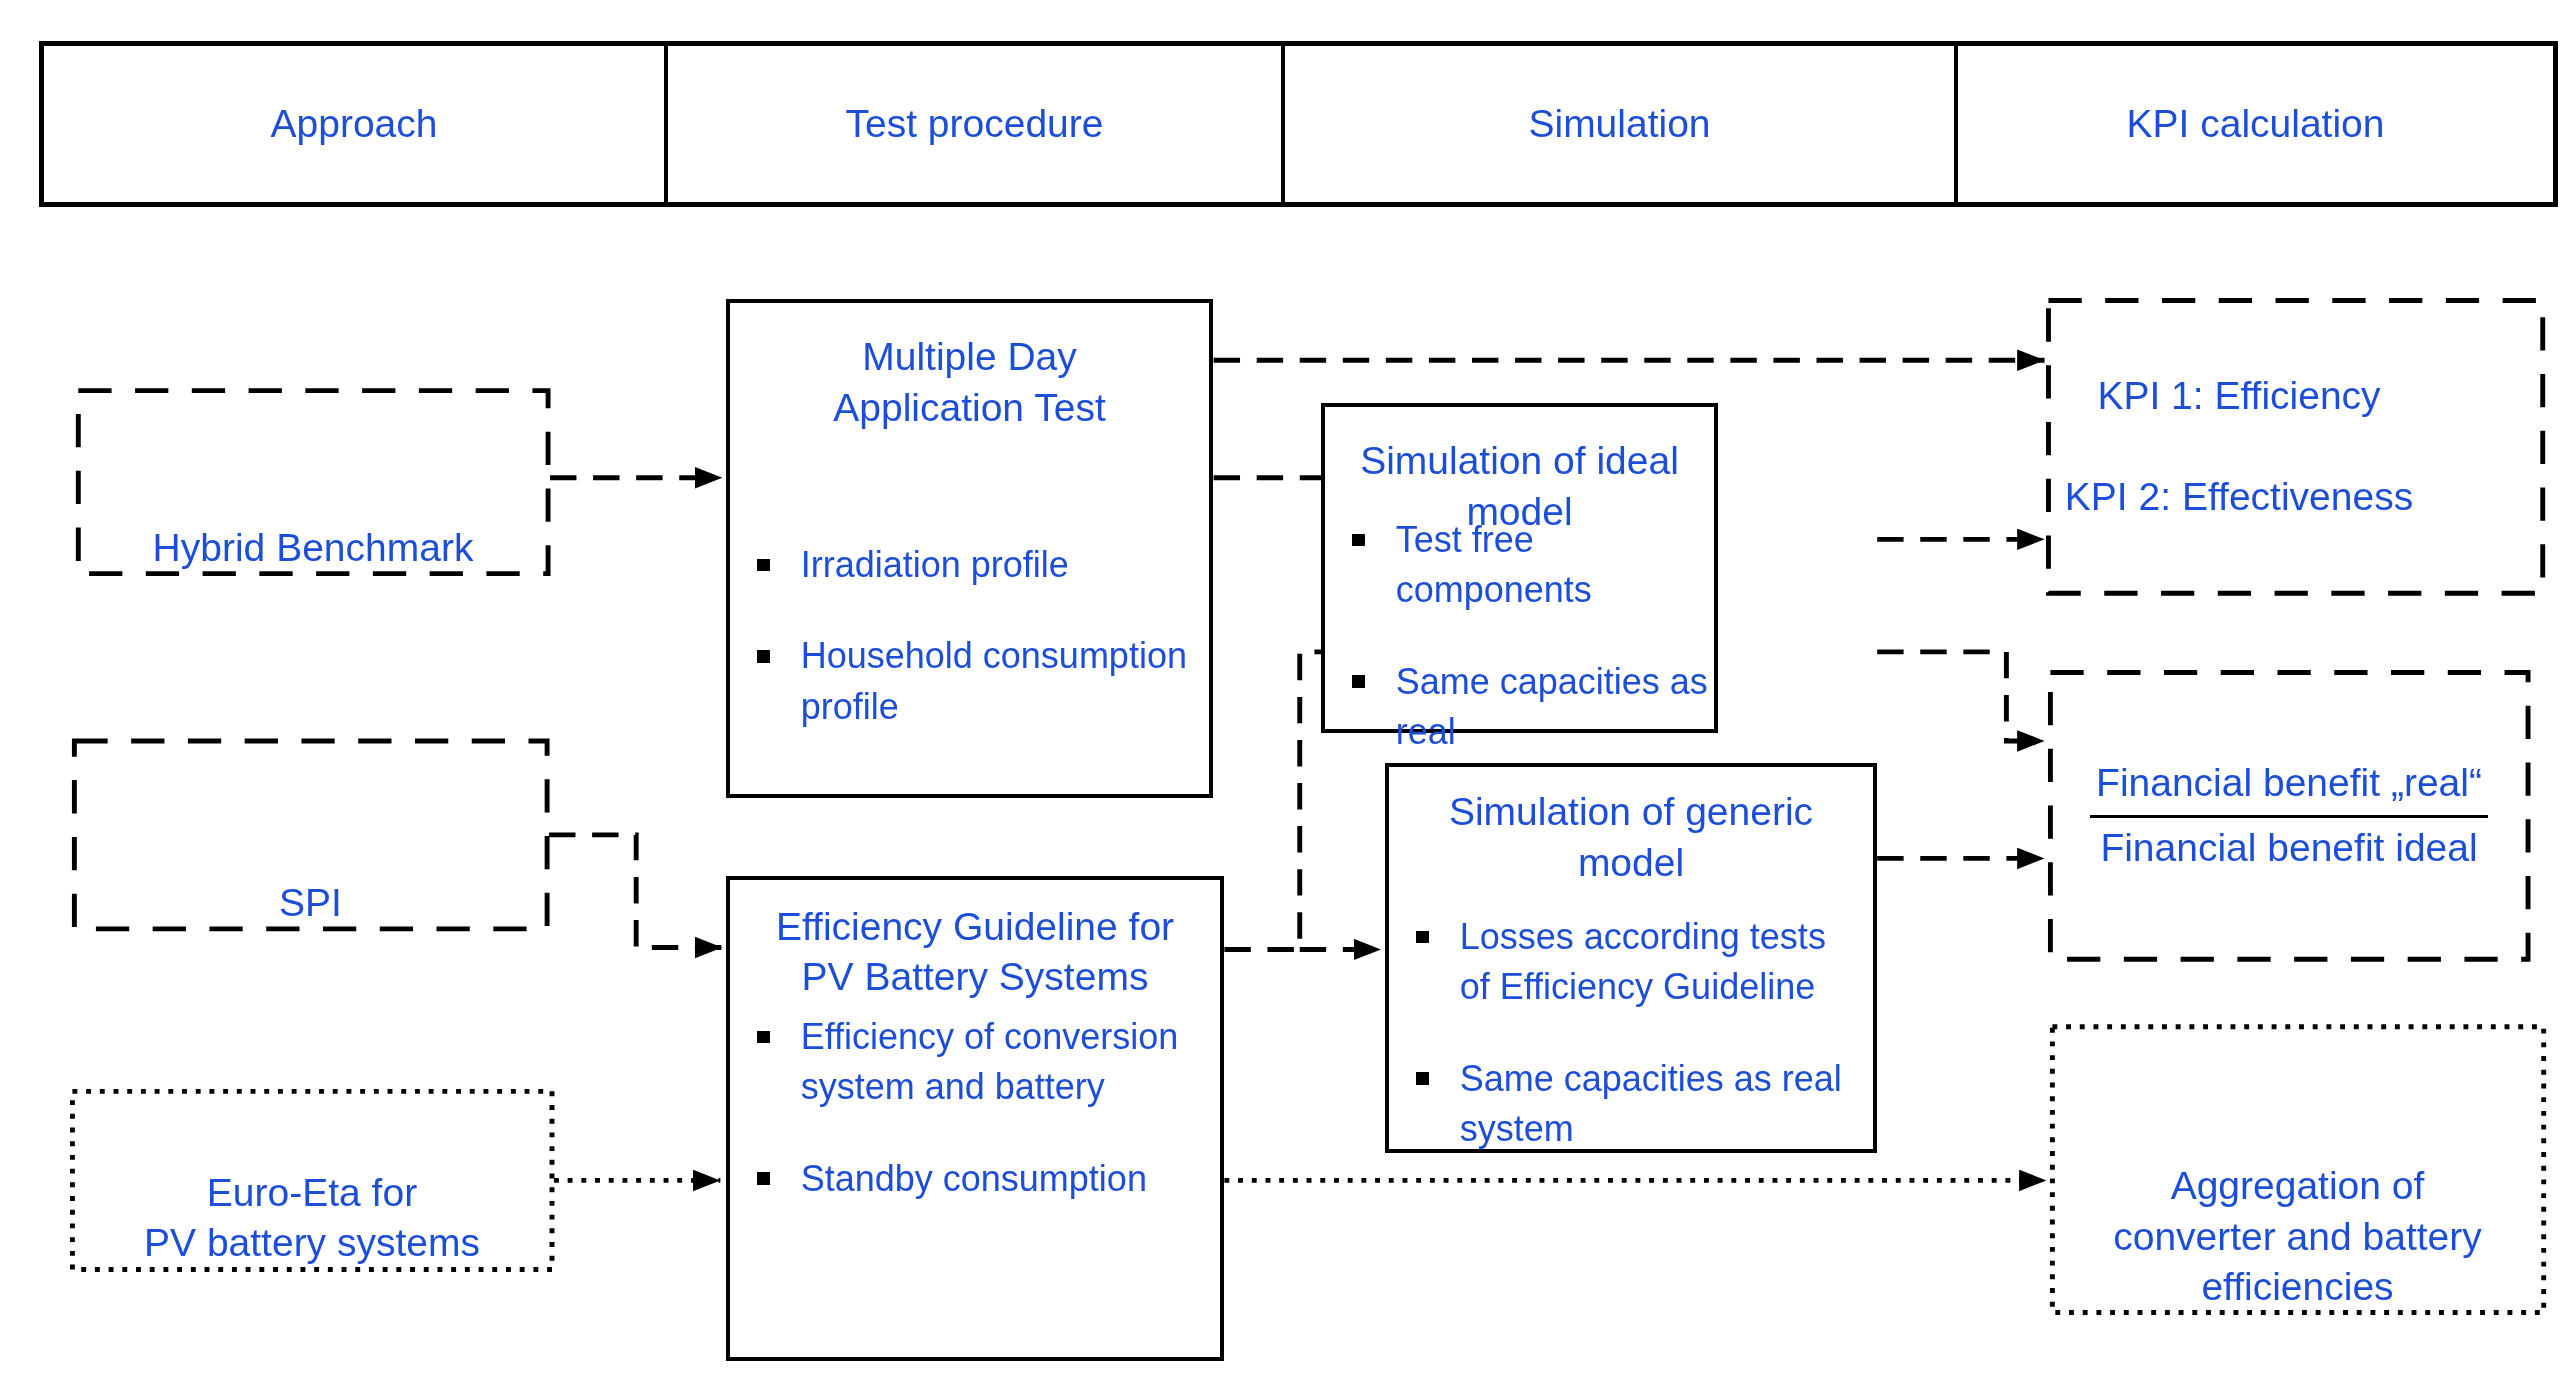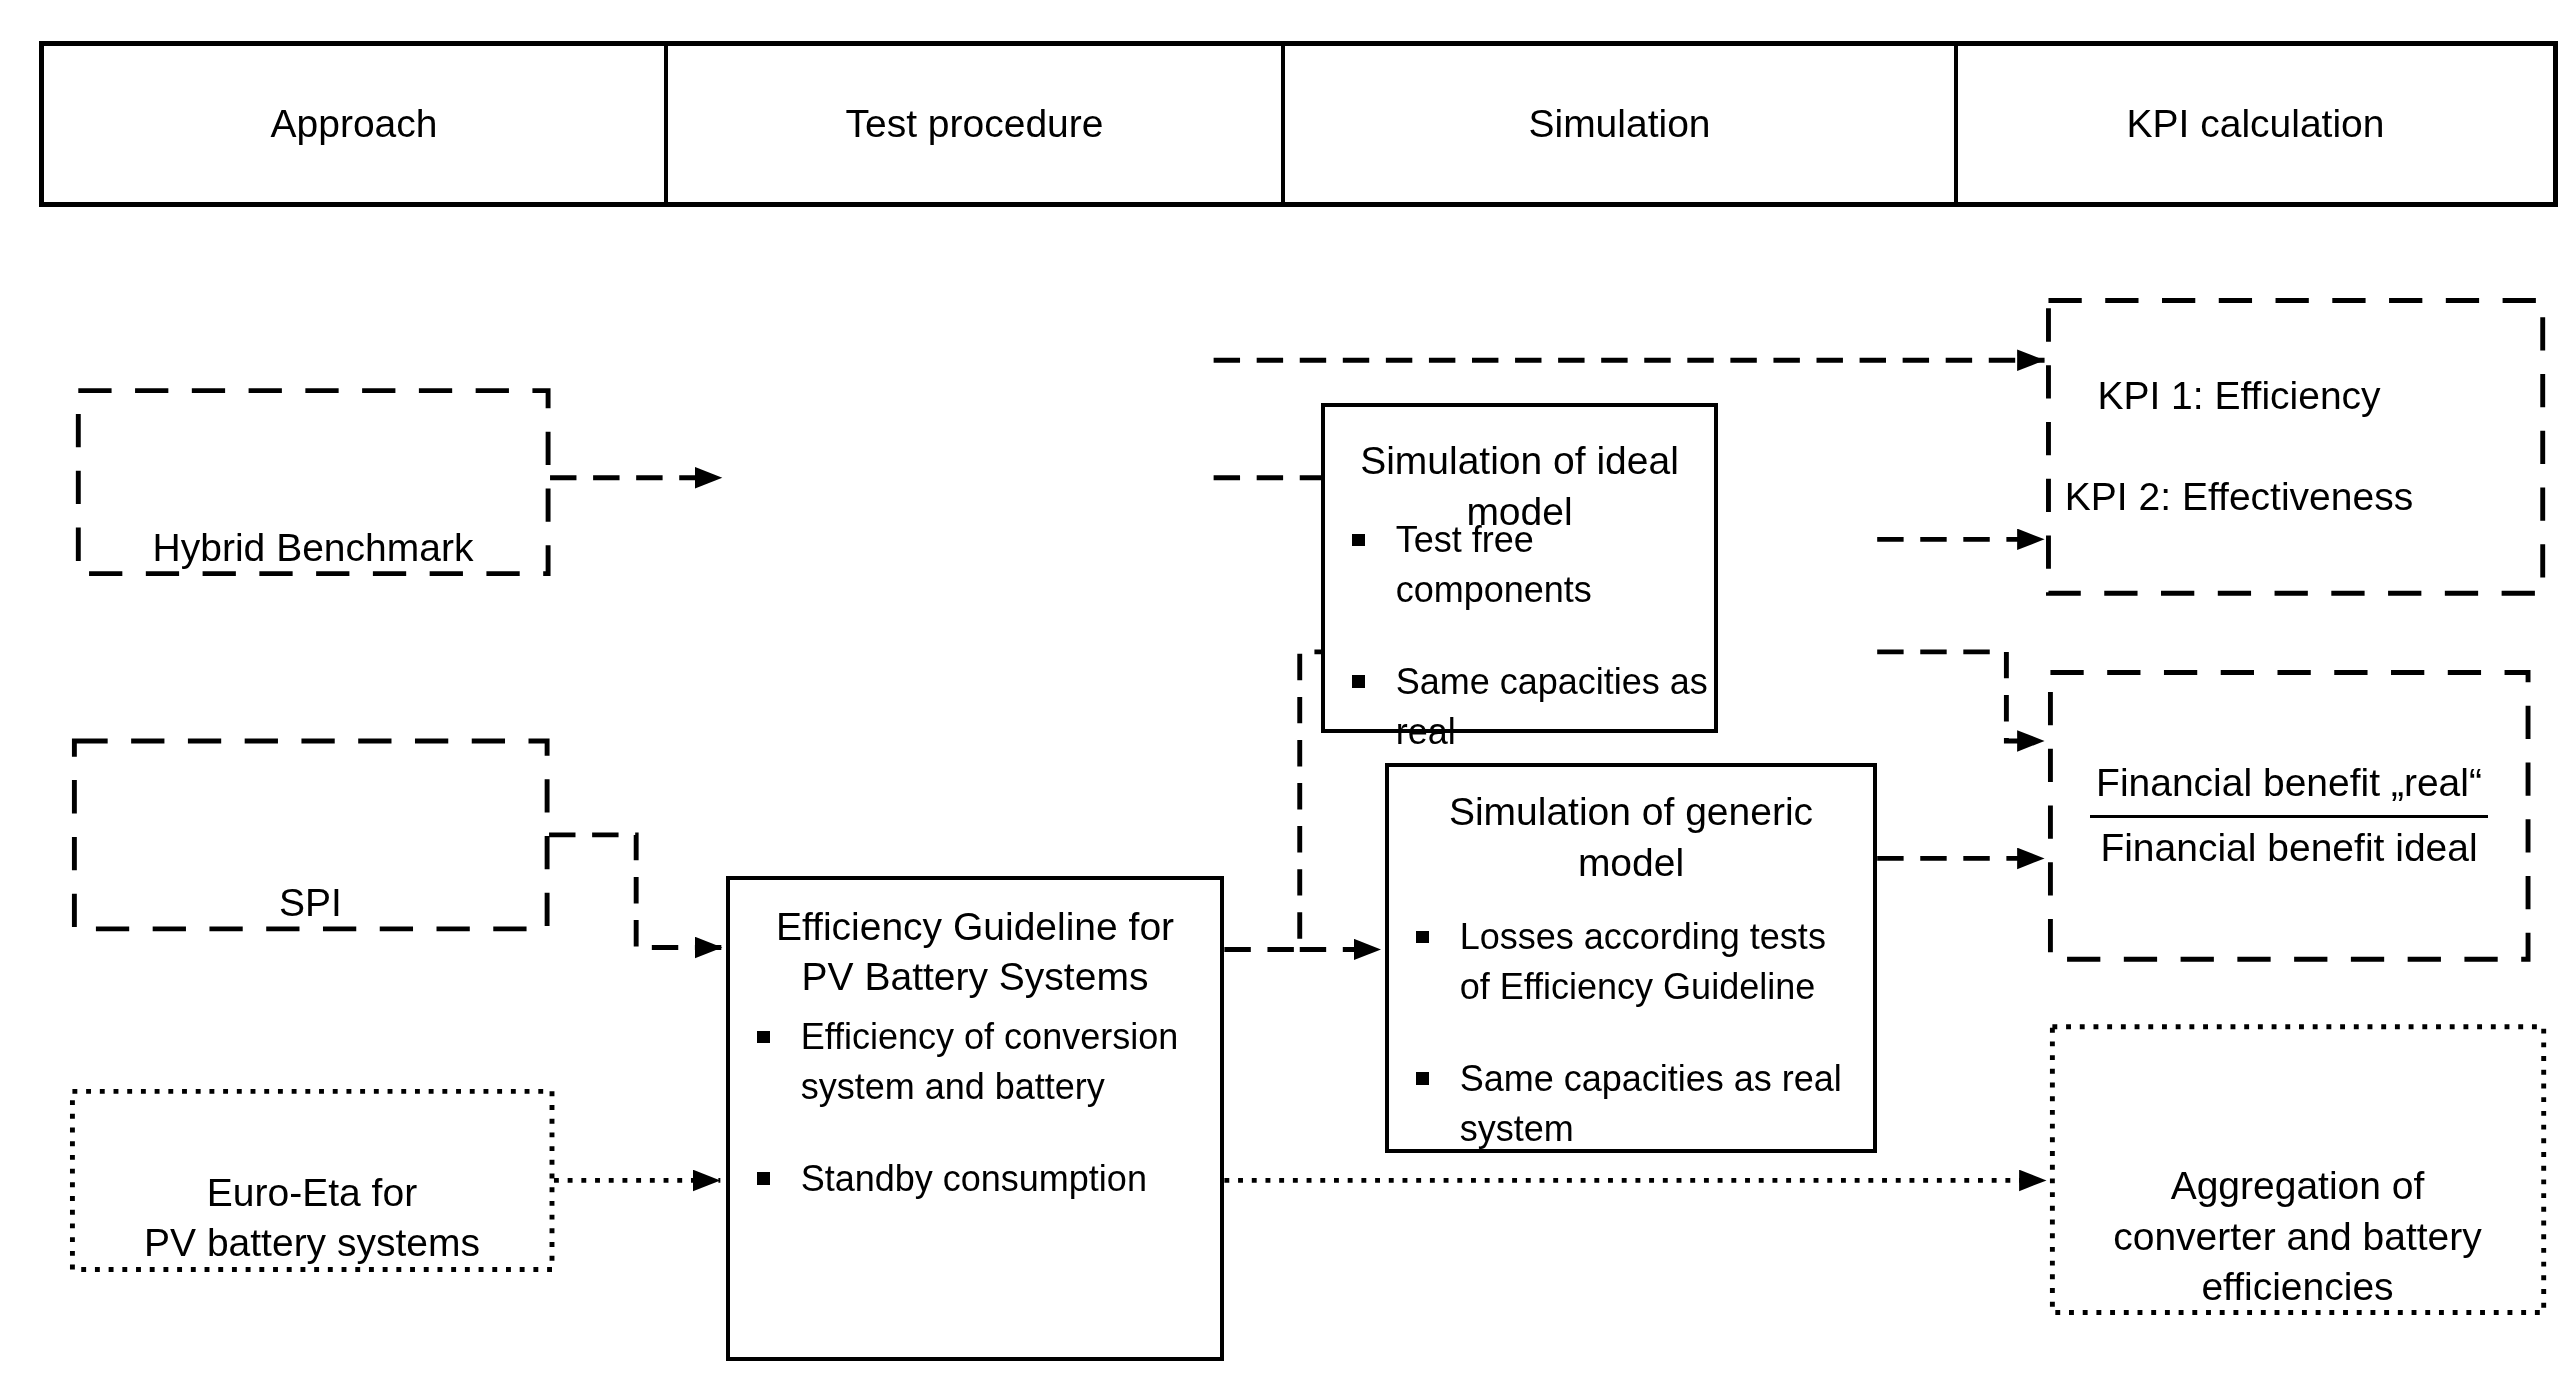--- a/index.html
+++ b/index.html
@@ -2,21 +2,21 @@
 <html><head>
 <meta charset="utf-8">
 <style>
   html, body { margin: 0; padding: 0; background: #ffffff; }
   #figure {
     position: relative;
     width: 2576px;
     height: 1387px;
     background: #ffffff;
     font-family: "Liberation Sans", sans-serif;
-    color: #000000;
+    color: #1d4ed8;
     overflow: hidden;
   }
 
   
   #header {
     position: absolute;
     left: 39px; top: 41px;
     width: 2519px; height: 166px;
     border: 5.9px solid #000;
     box-sizing: border-box;
@@ -163,20 +163,35 @@
 
   <div class="box labelbox" style="left:74px; top:741px; width:473px; height:188px;">
     <span>SPI</span>
   </div>
 
   <div class="box labelbox" style="left:72px; top:1091px; width:480px; height:178px;">
     <span>Euro-Eta for
 PV battery systems</span>
   </div>
 
+  <div class="box solid" style="left:726px; top:299px; width:487px; height:499px;">
+    <div class="box-title pt-md">Multiple Day
+Application Test</div>
+    <div class="bullets bl-md">
+      <div class="bullet">
+        <span class="sq"></span>
+        <span class="btxt">Irradiation profile</span>
+      </div>
+      <div class="bullet">
+        <span class="sq"></span>
+        <span class="btxt">Household consumption
+profile</span>
+      </div>
+    </div>
+  </div>
 
   <div class="box solid" style="left:726px; top:876px; width:498px; height:485px;">
     <div class="box-title pt-eg">Efficiency Guideline for
 PV Battery Systems</div>
     <div class="bullets bl-eg">
       <div class="bullet">
         <span class="sq"></span>
         <span class="btxt">Efficiency of conversion
 system and battery</span>
       </div>

